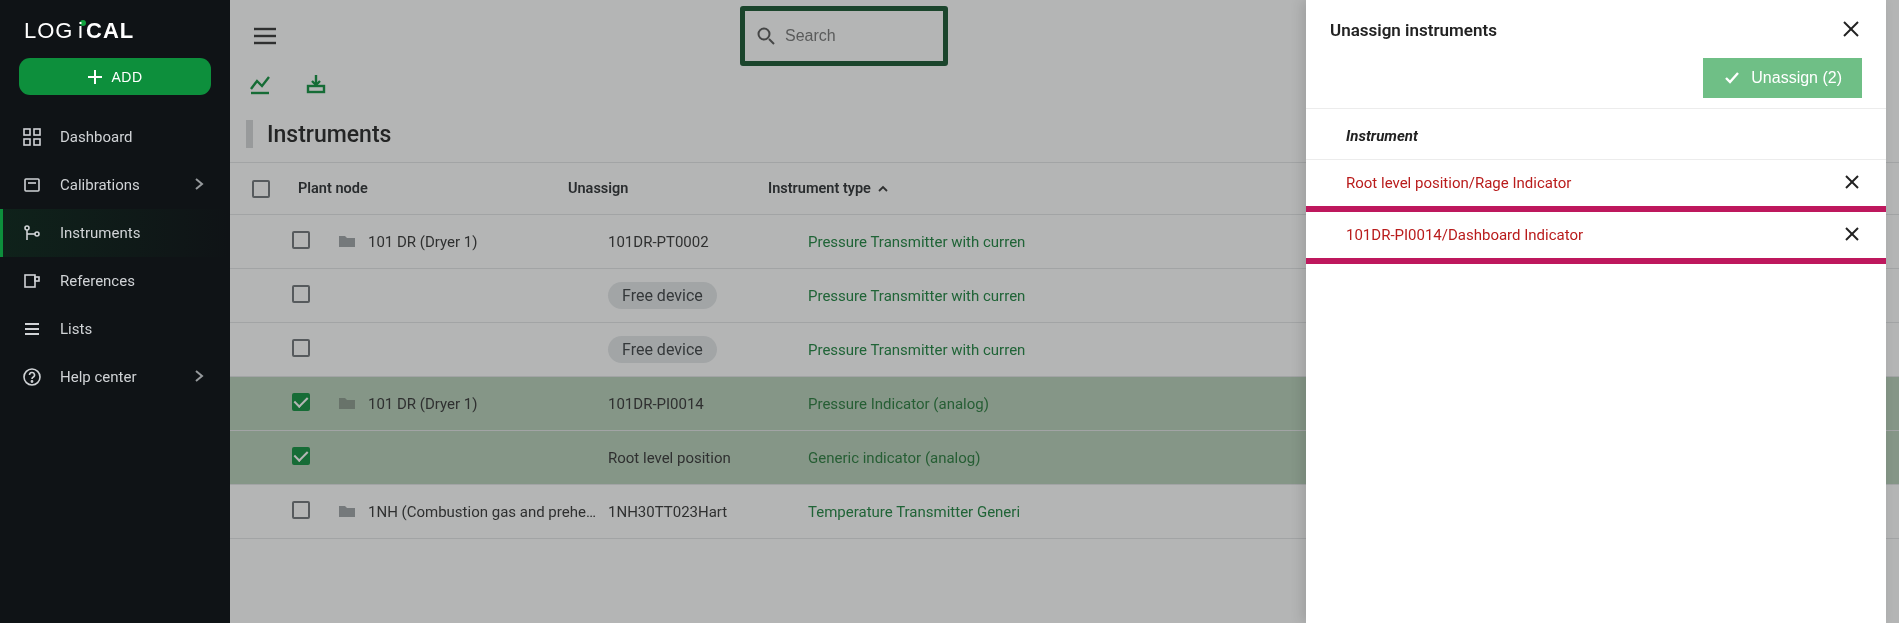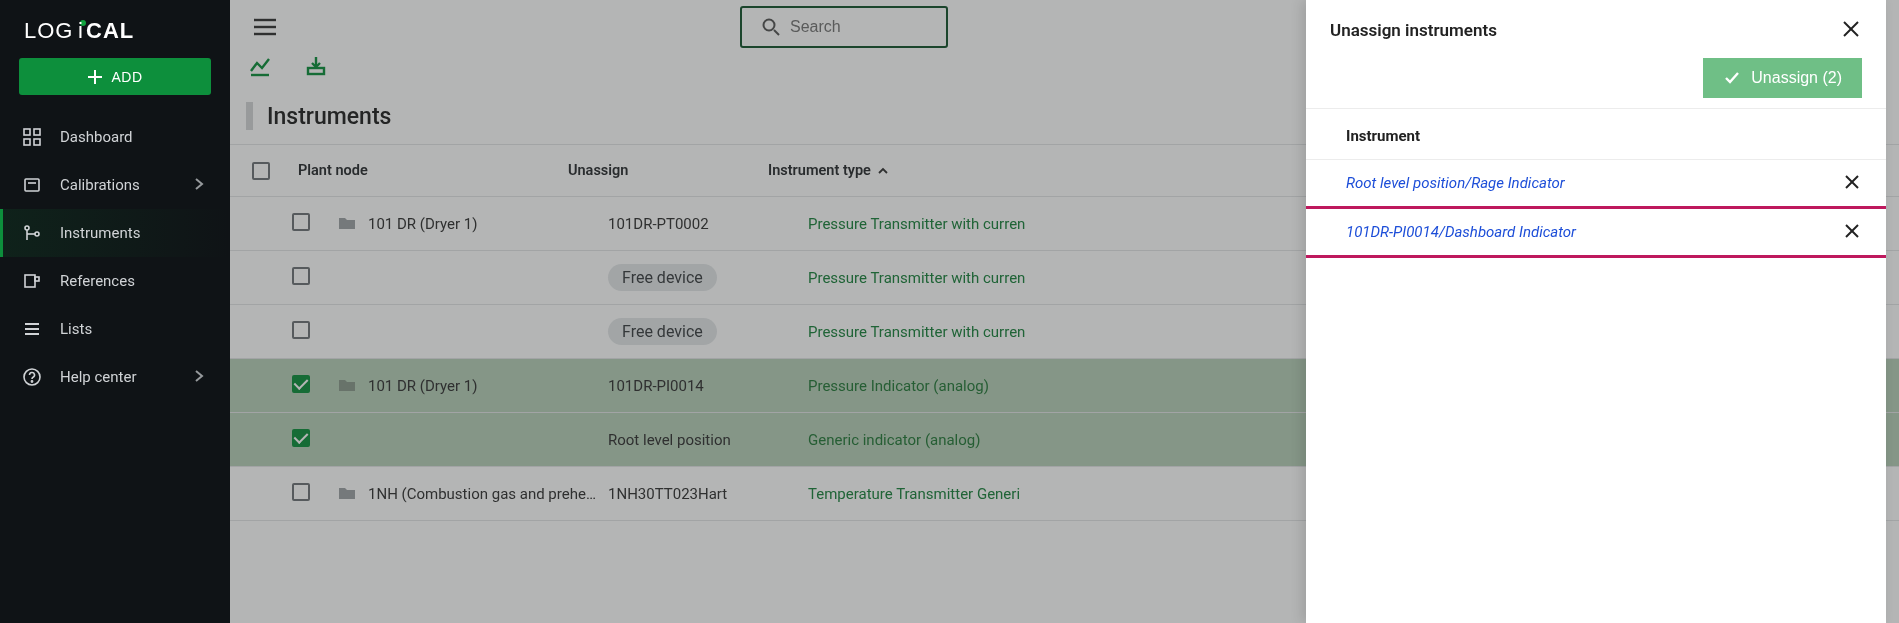--- a/index.html
+++ b/index.html
@@ -3,35 +3,35 @@
 <meta charset="utf-8">
 <style>
   * { box-sizing: border-box; margin: 0; padding: 0; }
   html, body { height: 100%; font-family: -apple-system, BlinkMacSystemFont, "Segoe UI", Roboto, Arial, sans-serif; background:#f5f5f5; overflow:hidden; }
   .app { display:flex; height:623px; width:1899px; position:relative; }
   
   .sidebar { width:230px; background:#0f1316; color:#d0d3d6; flex-shrink:0; display:flex; flex-direction:column; }
   .logo { padding:18px 24px 14px; color:#fff; }
   .logo svg { display:block; }
   .add-btn-wrap { padding:0 19px 18px; }
-  .add-btn { width:100%; background:#0d8f3c; color:#fff; border:none; height:37px; border-radius:3px; font-size:14px; letter-spacing:0.5px; display:flex; align-items:center; justify-content:center; gap:8px; cursor:pointer; }
+  .add-btn { width:100%; background:#0d8f3c; color:#fff; border:none; height:37px; border-radius:11px; font-size:14px; letter-spacing:0.5px; display:flex; align-items:center; justify-content:center; gap:8px; cursor:pointer; }
   .nav { display:flex; flex-direction:column; }
   .nav-item { display:flex; align-items:center; gap:18px; padding:14px 22px; color:#d0d3d6; font-size:15px; cursor:pointer; position:relative; }
   .nav-item.active { background: linear-gradient(90deg, rgba(13,143,60,0.12), rgba(13,143,60,0)); }
   .nav-item.active::before { content:""; position:absolute; left:0; top:0; bottom:0; width:3px; background:#0d8f3c; }
   .nav-item .label { flex:1; }
   .nav-item .icon { width:20px; height:20px; display:inline-flex; align-items:center; justify-content:center; color:#d0d3d6; }
   .nav-item .chevron { width:16px; height:16px; opacity:.7; }
 
   
   .main { flex:1; position:relative; background:#fff; display:flex; flex-direction:column; }
   .topbar { display:flex; align-items:center; gap:20px; padding:6px 20px 4px 20px; }
   .hamburger { width:30px; height:30px; display:flex; align-items:center; justify-content:center; cursor:pointer; color:#333; }
   .search-wrap { margin-left: 440px; }
-  .search { display:flex; align-items:center; border:2px solid #14532d; border-radius:3px; height:42px; width:208px; padding:0 20px; color:#777; gap:10px; background:#fff; }
+  .search { display:flex; align-items:center; border:5px solid #14532d; border-radius:3px; height:60px; width:208px; padding:0 12px; color:#777; gap:10px; background:#fff; }
   .search input { border:none; outline:none; font-size:16px; color:#555; background:transparent; width:100%; }
   .action-icons { display:flex; gap:28px; padding:0 0 4px 16px; }
   .action-icons .ai { width:28px; height:28px; color:#0d8f3c; border:2px solid #0d8f3c; border-radius:3px; display:flex; align-items:center; justify-content:center; }
   .section-head { display:flex; align-items:center; gap:14px; padding:18px 16px 14px; }
   .section-head .bar { width:7px; height:28px; background:#d4d6d8; }
   .section-head h1 { font-size:23px; font-weight:500; color:#222; }
   .table { display:flex; flex-direction:column; border-top:1px solid #e3e5e7;justify-content:center; }
   .thead, .trow { display:grid; grid-template-columns: 68px 270px 200px 1fr; align-items:center; border-bottom:1px solid #e3e5e7; }
   .thead { height:52px; font-weight:600; color:#2a2d30; font-size:14.5px; }
   .thead .cell { display:flex; align-items:center; gap:6px; }
@@ -48,22 +48,22 @@
   .sort-arrow { display:inline-flex; }
 
   
   .scrim { position:absolute; inset:0; background:rgba(40,42,44,0.35); }
   .panel { position:absolute; top:0; right:13px; bottom:0; width:580px; background:#fff; box-shadow:-4px 0 12px rgba(0,0,0,0.12); display:flex; flex-direction:column; }
   .panel-head { display:flex; align-items:center; justify-content:space-between; padding:20px 24px 18px; }
   .panel-head h2 { font-size:17px; font-weight:600; color:#222; }
   .panel-head .xbtn { cursor:pointer; width:20px; height:20px; color:#222; }
   .panel-actions { display:flex; justify-content:flex-end; padding:0 24px 10px; border-bottom:1px solid #ececec; }
   .unassign-btn { background:#6fbf86; color:#fff; border:none; border-radius:0; height:40px; padding:0 20px; font-size:16px; display:flex; align-items:center; gap:10px; cursor:pointer; }
-  .panel-colh { padding:18px 24px 14px 40px; font-weight:700; font-size:15px; color:#222; border-bottom:1px solid #ececec; }
-  .panel-row { display:flex; align-items:center; justify-content:space-between; padding:14px 24px 14px 40px; border-bottom:3px solid #be185d; font-size:15px; color:#1d4ed8;font-style:italic; }
+  .panel-colh { padding:18px 24px 14px 40px; font-weight:700; font-size:15px; color:#222; border-bottom:1px solid #ececec;font-style:italic; }
+  .panel-row { display:flex; align-items:center; justify-content:space-between; padding:14px 24px 14px 40px; border-bottom:6px solid #be185d; font-size:15px; color:#b91c1c; }
   .panel-row .rm { cursor:pointer; color:#222; width:18px; height:18px; }
 
   
   svg { display:block; }
 </style>
 </head>
 <body>
 <div class="app">
 
   <aside class="sidebar">

